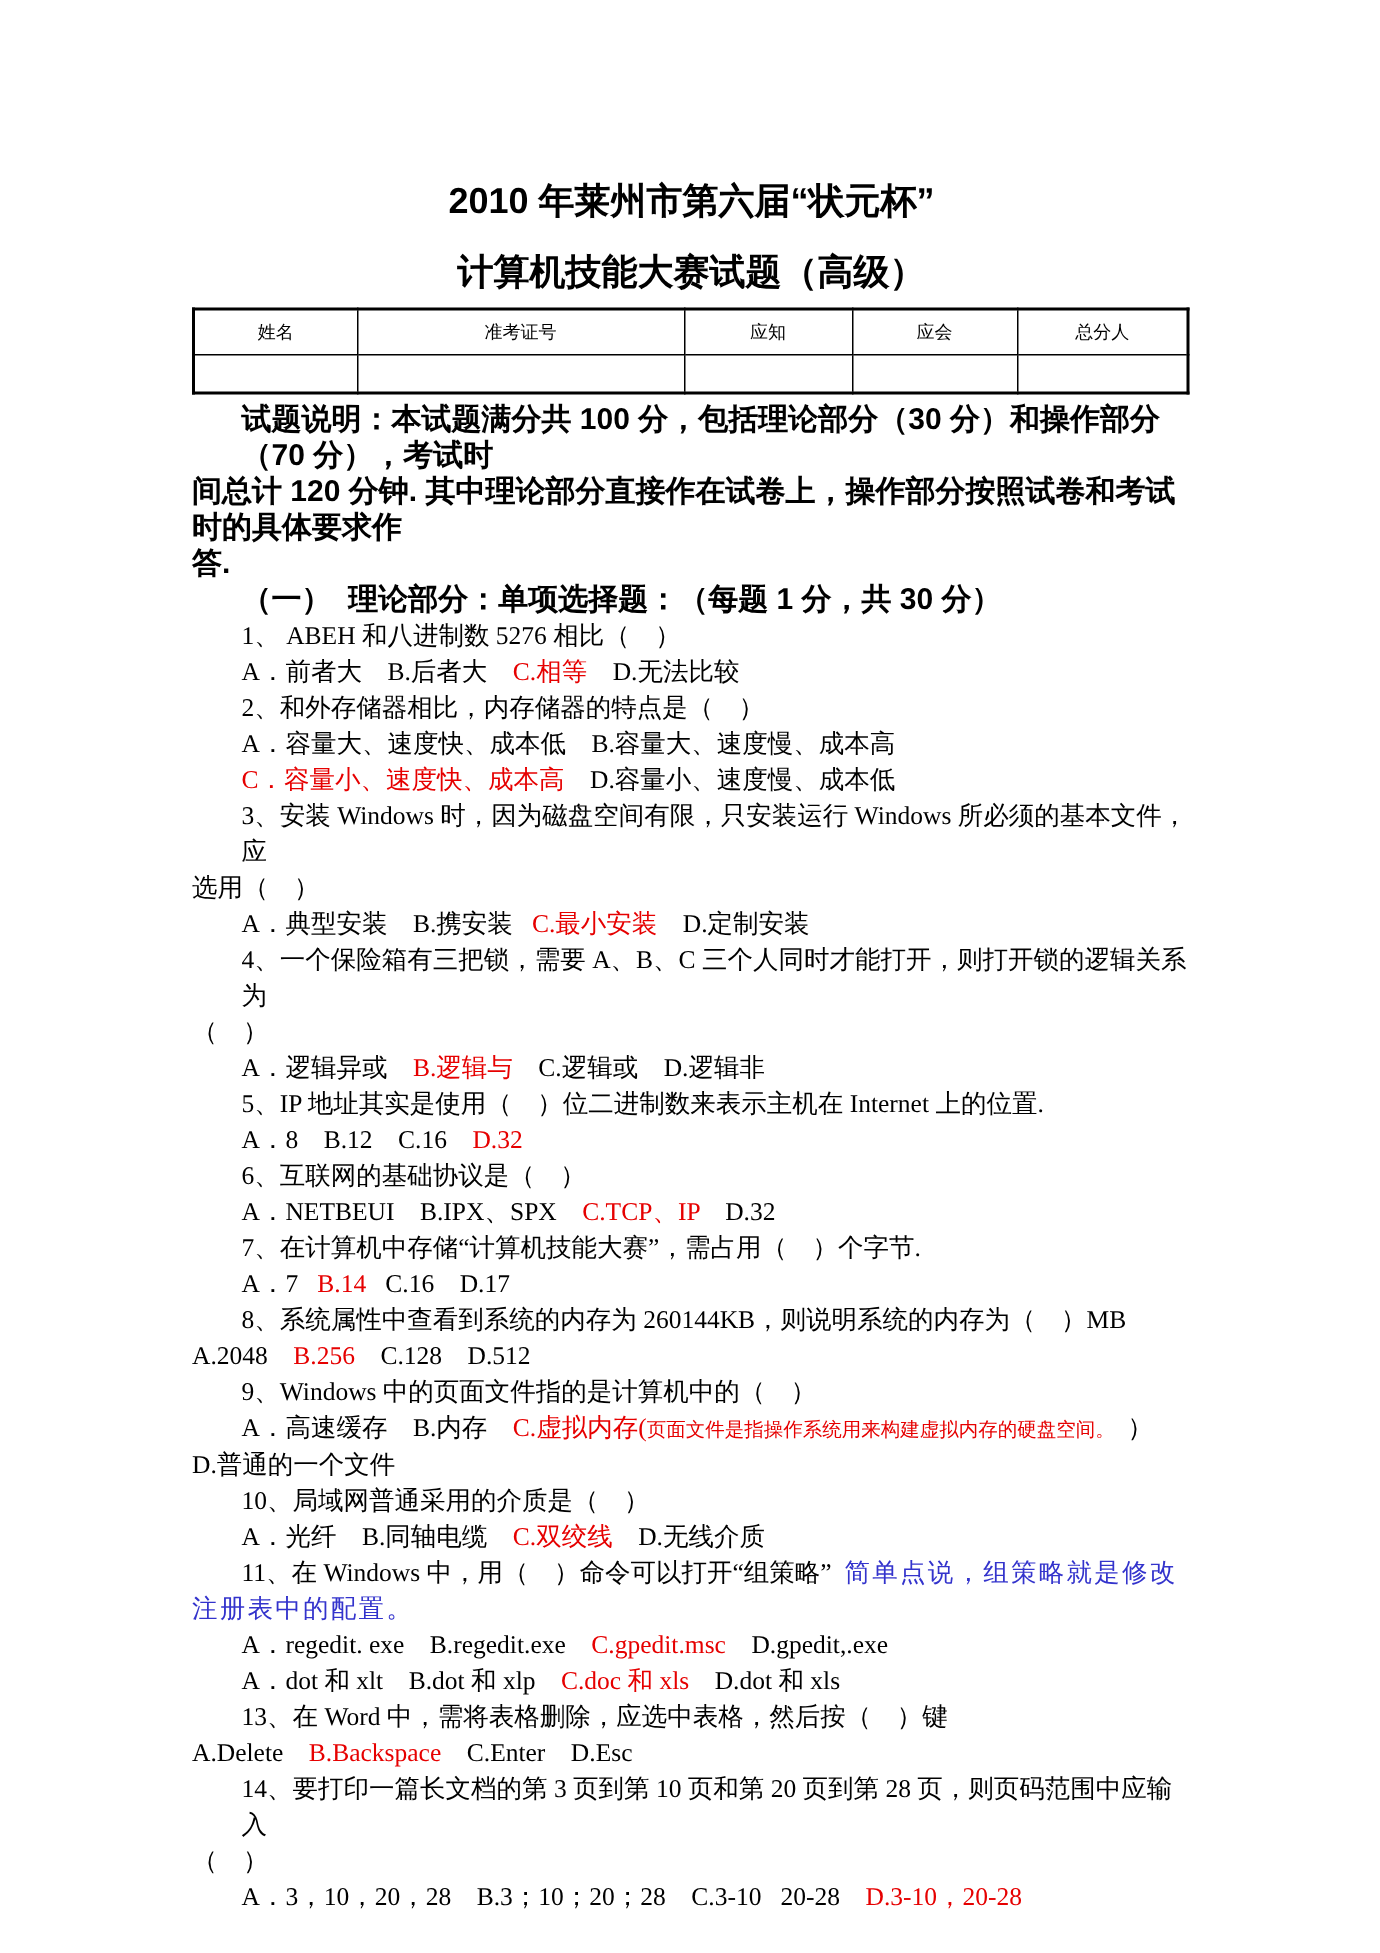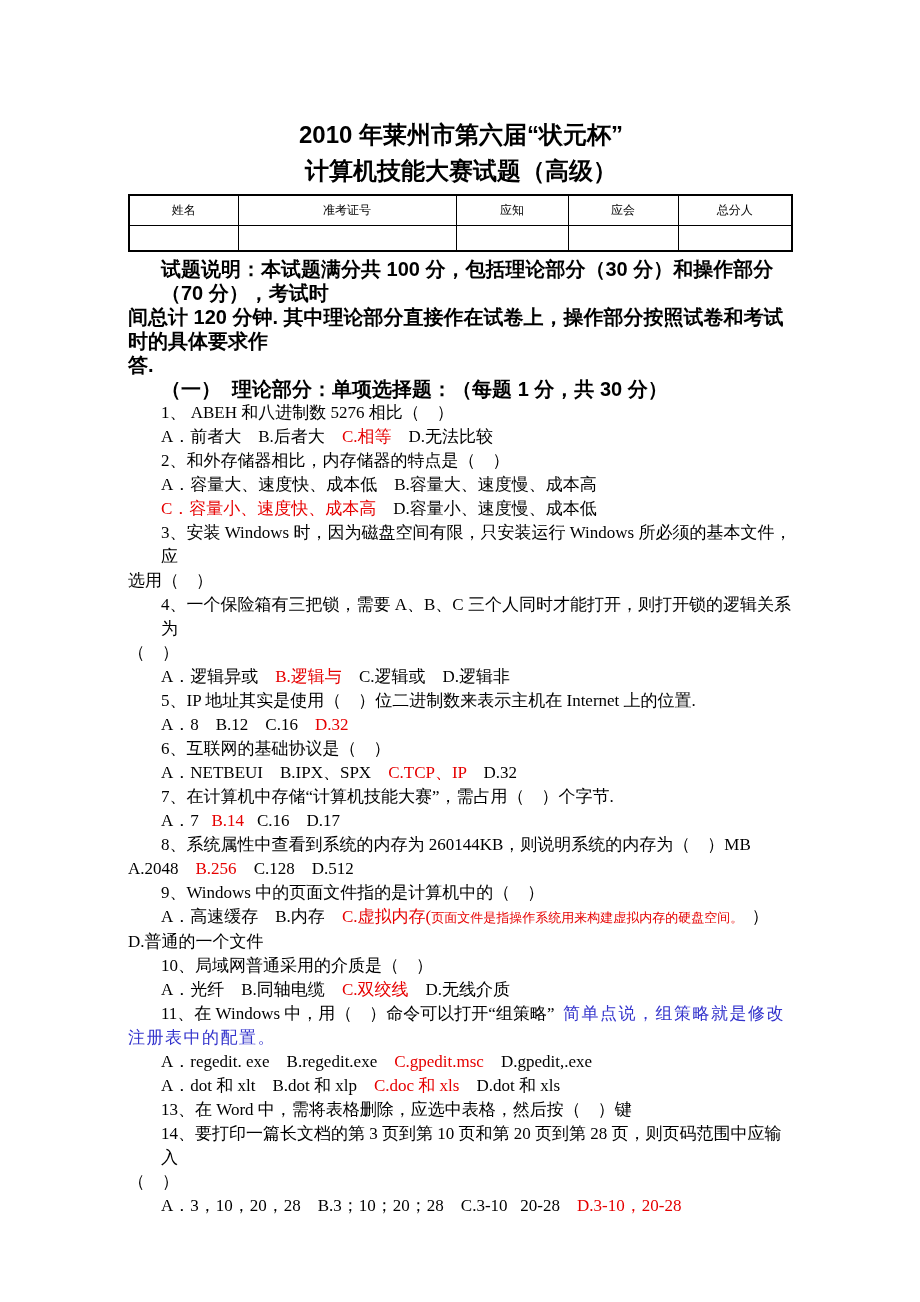--- a/index.html
+++ b/index.html
@@ -26,21 +26,21 @@
     width:666px;
   }
   .doc-title{
     text-align:center;
     font-family:"Liberation Sans","DejaVu Sans",sans-serif;
     font-weight:bold;
     font-size:24px;
     line-height:30px;
     margin:0;
   }
-  .doc-title.second{margin-top:6px;}
+  .doc-title.second{margin-top:17px;}
   table.score{
     border-collapse:collapse;
     width:665px;
     margin-top:8px;
     table-layout:fixed;
   }
   table.score,table.score th,table.score td{
     border:1px solid #000;
   }
   table.score{border:2px solid #000;}
@@ -117,20 +117,21 @@
         <div class="line desc"><span class="seg">间总计 120 分钟. 其中理论部分直接作在试卷上，操作部分按照试卷和考试时的具体要求作</span></div>
         <div class="line desc"><span class="seg">答.</span></div>
         <div class="line desc ind"><span class="seg">（一）  理论部分：单项选择题：（每题 1 分，共 30 分）</span></div>
         <div class="line q ind"><span class="seg">1、 ABEH 和八进制数 5276 相比（　）</span></div>
         <div class="line q ind"><span class="seg">A．前者大    B.后者大    </span><span class="seg red">C.相等</span><span class="seg">    D.无法比较</span></div>
         <div class="line q ind"><span class="seg">2、和外存储器相比，内存储器的特点是（　）</span></div>
         <div class="line q ind"><span class="seg">A．容量大、速度快、成本低    B.容量大、速度慢、成本高</span></div>
         <div class="line q ind"><span class="seg red">C．容量小、速度快、成本高</span><span class="seg">    D.容量小、速度慢、成本低</span></div>
         <div class="line q ind"><span class="seg">3、安装 Windows 时，因为磁盘空间有限，只安装运行 Windows 所必须的基本文件，应</span></div>
         <div class="line q"><span class="seg">选用（　）</span></div>
+        <div class="line q ind"><span class="seg">A．典型安装    B.携安装   </span><span class="seg red">C.最小安装</span><span class="seg">    D.定制安装</span></div>
         <div class="line q ind"><span class="seg">4、一个保险箱有三把锁，需要 A、B、C 三个人同时才能打开，则打开锁的逻辑关系为</span></div>
         <div class="line q"><span class="seg">（　）</span></div>
         <div class="line q ind"><span class="seg">A．逻辑异或    </span><span class="seg red">B.逻辑与</span><span class="seg">    C.逻辑或    D.逻辑非</span></div>
         <div class="line q ind"><span class="seg">5、IP 地址其实是使用（　）位二进制数来表示主机在 Internet 上的位置.</span></div>
         <div class="line q ind"><span class="seg">A．8    B.12    C.16    </span><span class="seg red">D.32</span></div>
         <div class="line q ind"><span class="seg">6、互联网的基础协议是（　）</span></div>
         <div class="line q ind"><span class="seg">A．NETBEUI    B.IPX、SPX    </span><span class="seg red">C.TCP、IP</span><span class="seg">    D.32</span></div>
         <div class="line q ind"><span class="seg">7、在计算机中存储“计算机技能大赛”，需占用（　）个字节.</span></div>
         <div class="line q ind"><span class="seg">A．7   </span><span class="seg red">B.14</span><span class="seg">   C.16    D.17</span></div>
         <div class="line q ind"><span class="seg">8、系统属性中查看到系统的内存为 260144KB，则说明系统的内存为（　）MB</span></div>
@@ -138,19 +139,20 @@
         <div class="line q ind"><span class="seg">9、Windows 中的页面文件指的是计算机中的（　）</span></div>
         <div class="line q ind"><span class="seg">A．高速缓存    B.内存    </span><span class="seg red">C.虚拟内存(</span><span class="seg red sm">页面文件是指操作系统用来构建虚拟内存的硬盘空间。</span><span class="seg">  ）</span></div>
         <div class="line q"><span class="seg">D.普通的一个文件</span></div>
         <div class="line q ind"><span class="seg">10、局域网普通采用的介质是（　）</span></div>
         <div class="line q ind"><span class="seg">A．光纤    B.同轴电缆    </span><span class="seg red">C.双绞线</span><span class="seg">    D.无线介质</span></div>
         <div class="line q ind"><span class="seg">11、在 Windows 中，用（　）命令可以打开“组策略”  </span><span class="seg blue">简单点说，组策略就是修改</span></div>
         <div class="line q"><span class="seg blue">注册表中的配置。</span></div>
         <div class="line q ind"><span class="seg">A．regedit. exe    B.regedit.exe    </span><span class="seg red">C.gpedit.msc</span><span class="seg">    D.gpedit,.exe</span></div>
         <div class="line q ind"><span class="seg">A．dot 和 xlt    B.dot 和 xlp    </span><span class="seg red">C.doc 和 xls</span><span class="seg">    D.dot 和 xls</span></div>
         <div class="line q ind"><span class="seg">13、在 Word 中，需将表格删除，应选中表格，然后按（　）键</span></div>
+        <div class="line q"><span class="seg">A.Delete    </span><span class="seg red">B.Backspace</span><span class="seg">    C.Enter    D.Esc</span></div>
         <div class="line q ind"><span class="seg">14、要打印一篇长文档的第 3 页到第 10 页和第 20 页到第 28 页，则页码范围中应输入</span></div>
         <div class="line q"><span class="seg">（　）</span></div>
         <div class="line q ind"><span class="seg">A．3，10，20，28    B.3；10；20；28    C.3-10   20-28    </span><span class="seg red">D.3-10，20-28</span></div>
       </div>
 
   </div>
 </div>
 
 </body></html>

